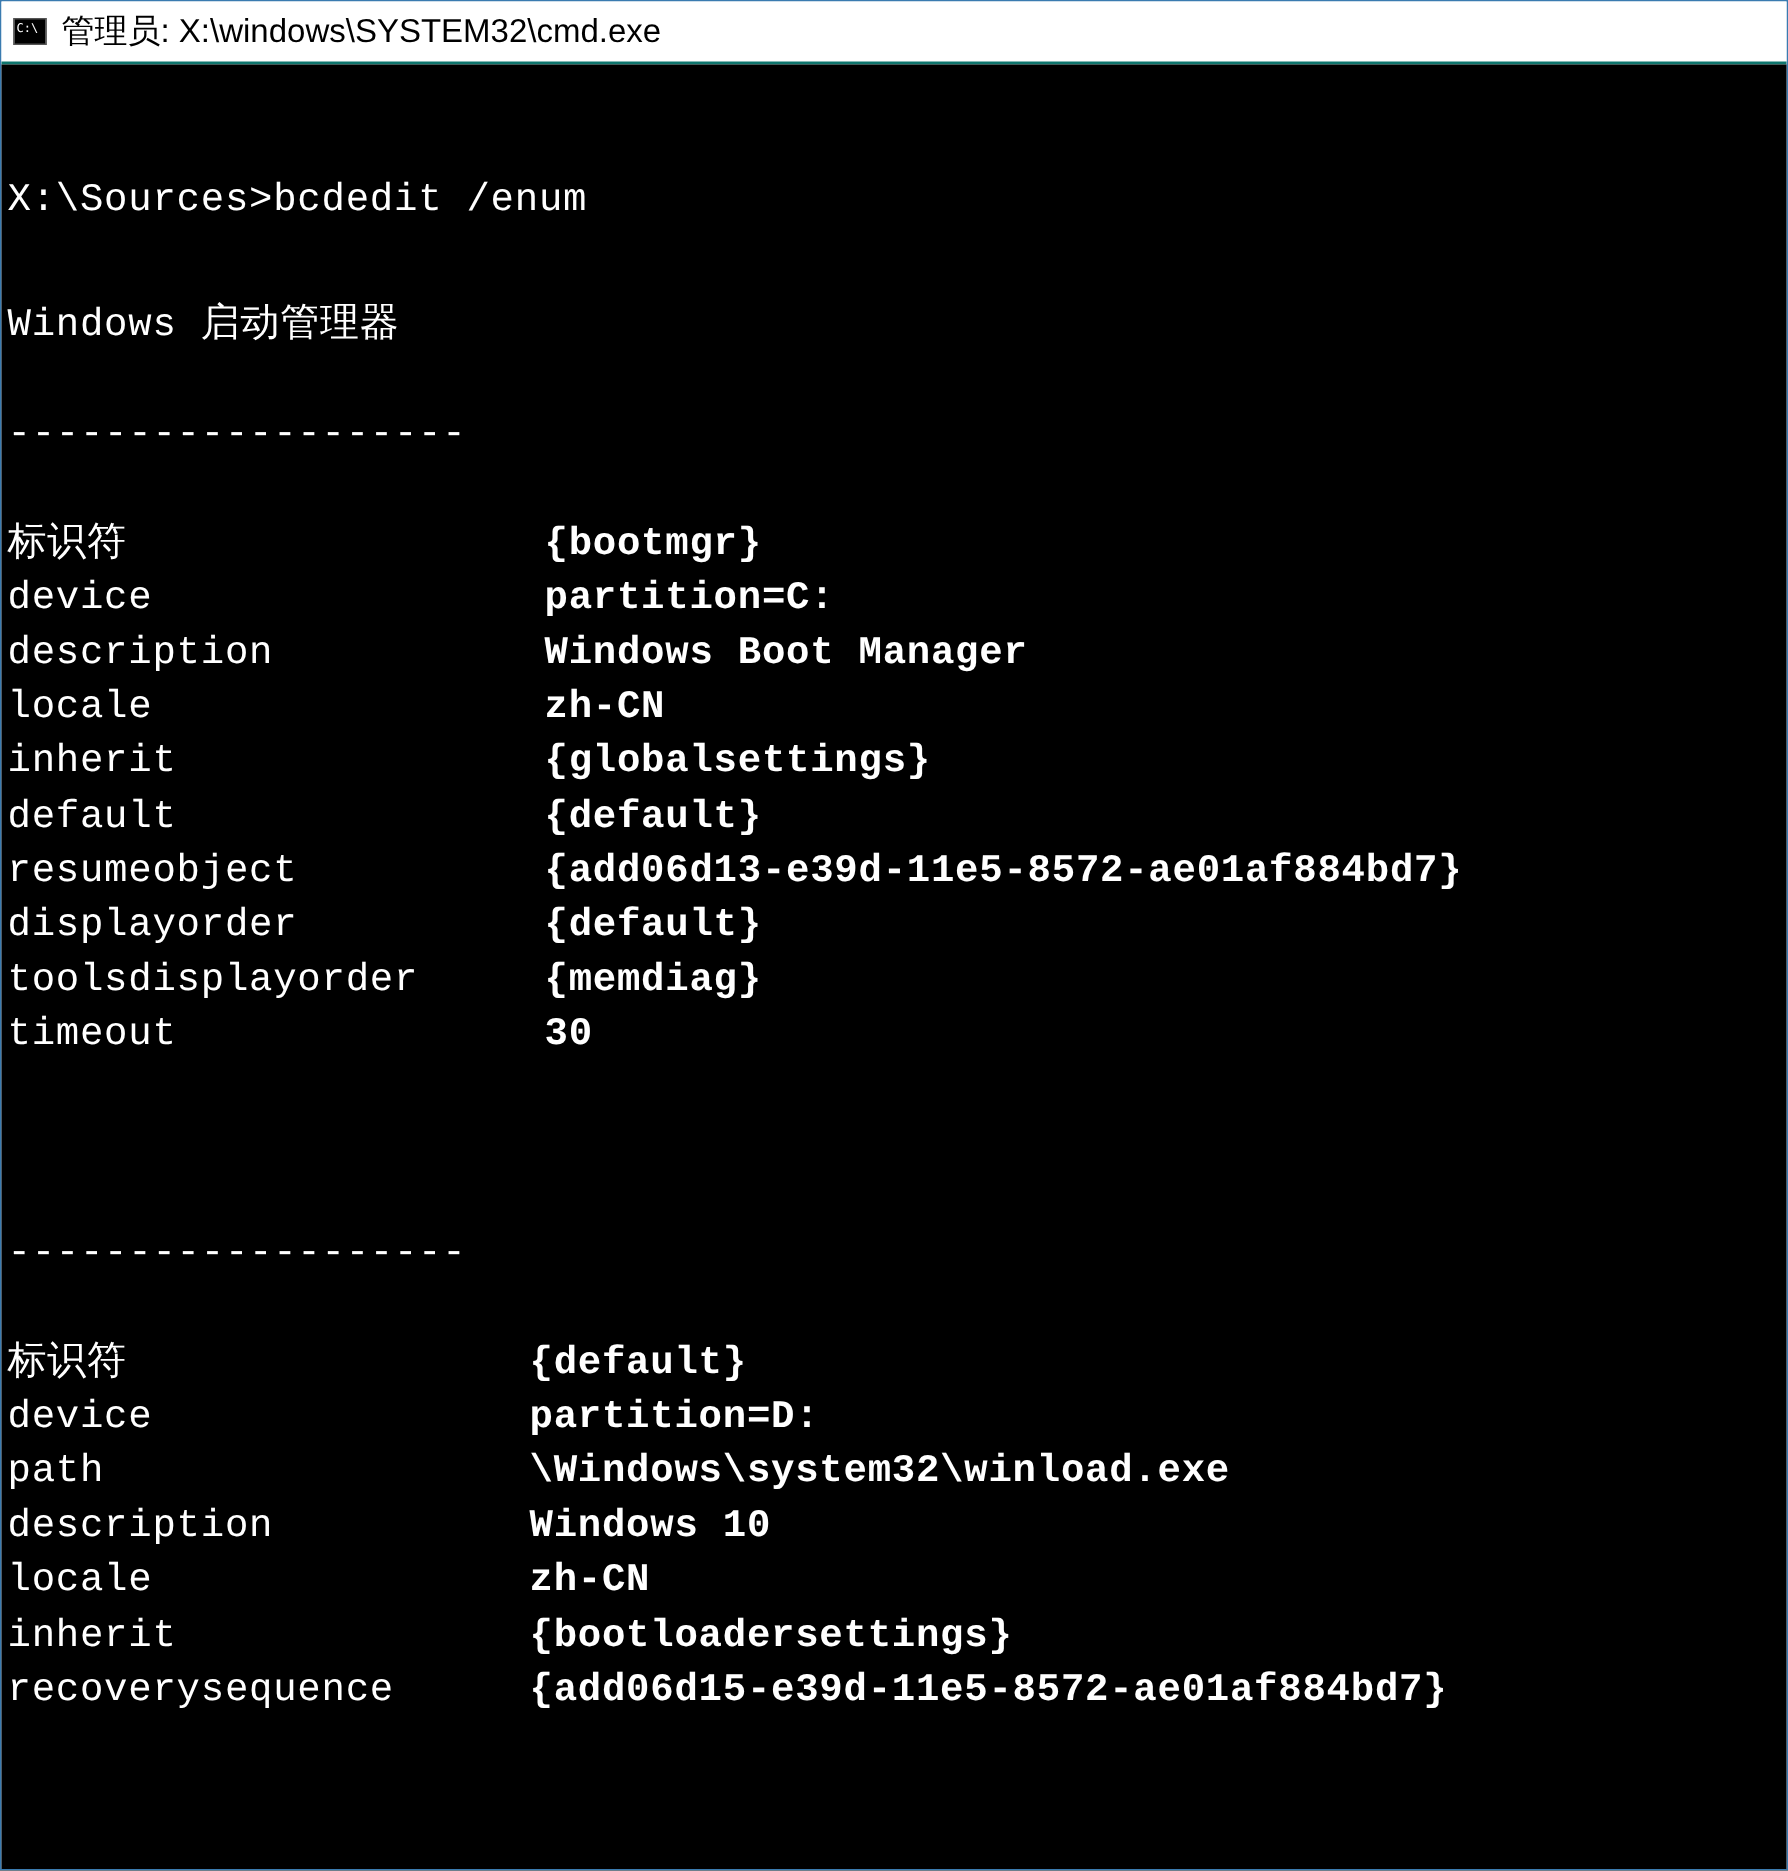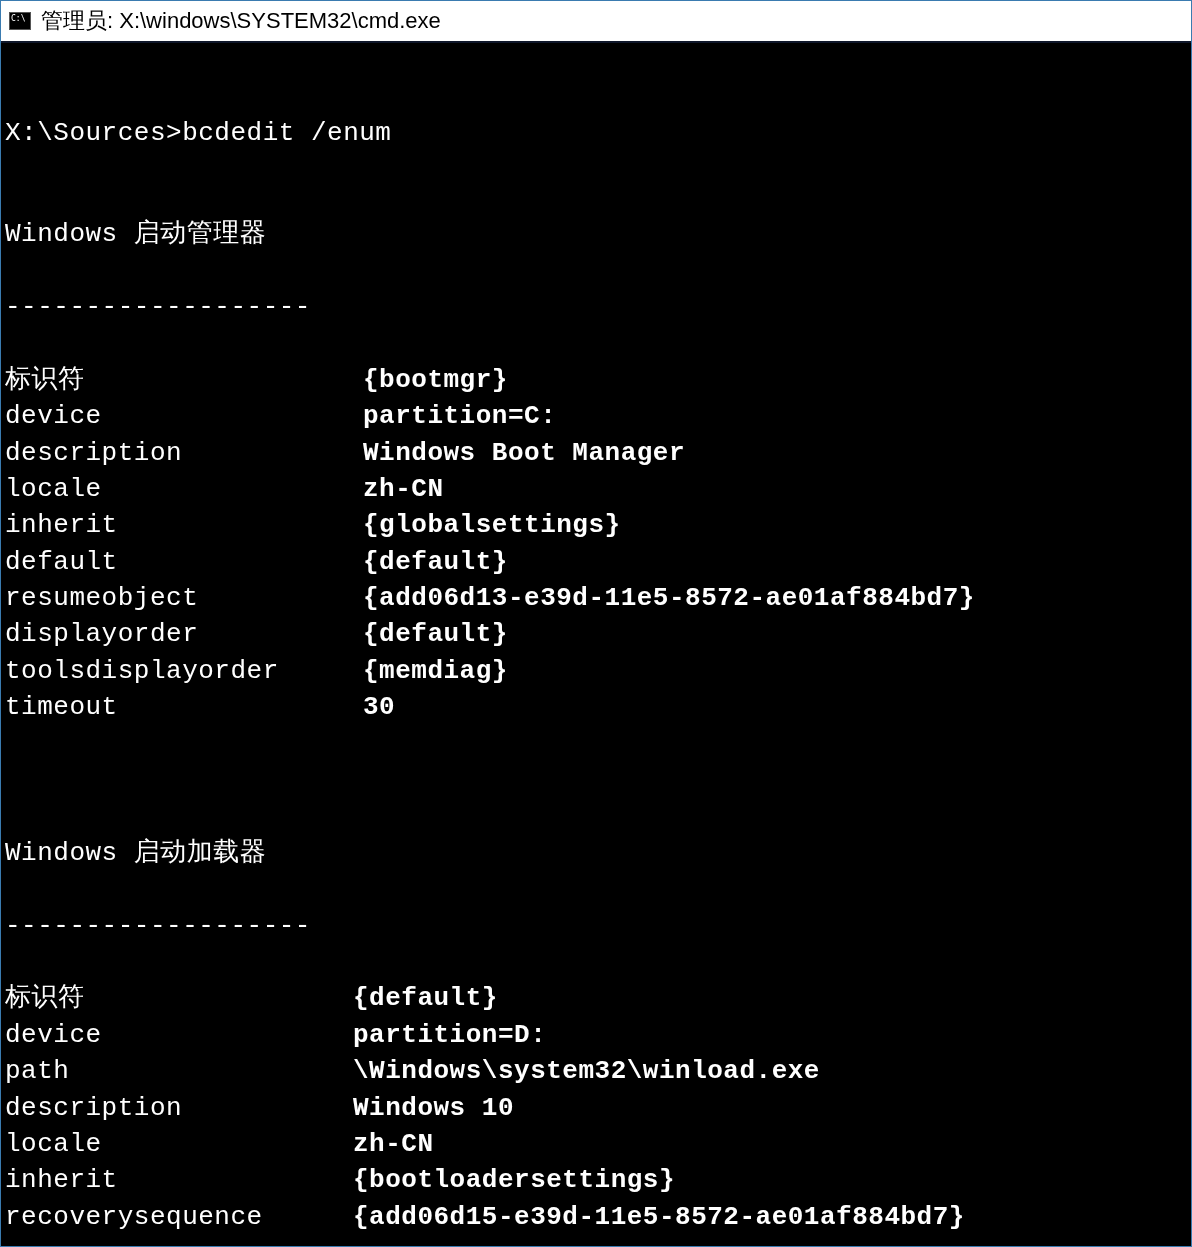--- a/index.html
+++ b/index.html
@@ -17,21 +17,21 @@
     .window {
       width: 100%;
       height: 100%;
       border: 1px solid #3a7bb0;
       display: flex;
       flex-direction: column;
     }
     .titlebar {
       height: 42px;
       background: #ffffff;
-      border-bottom: 2px solid #0f172a;
+      border-bottom: 2px solid #0f766e;
       display: flex;
       align-items: center;
       padding: 0 8px;
       gap: 10px;
     }
     .titlebar-icon {
       width: 22px;
       height: 18px;
       background: #000000;
       border: 1px solid #555;
@@ -63,23 +63,23 @@
       line-height: 1.4;
       white-space: pre;
       overflow: hidden;
       letter-spacing: 0.5px;
     }
     .terminal-line {
       display: block;
     }
     .prompt-line {
       margin-top: 28px;
-      margin-bottom: 28px;
     }
     .section-header {
+      margin-top: 10px;
     }
     .divider {
       color: #ffffff;
     }
     .kv-row {
       display: flex;
       gap: 18px;
     }
     .kv-key {
       display: inline-block;
@@ -101,17 +101,16 @@
   <div class="titlebar">
     <div class="titlebar-icon"></div>
     <div class="titlebar-text">管理员: X:\windows\SYSTEM32\cmd.exe</div>
   </div>
   <div class="terminal">
 <span class="terminal-line prompt-line"><span>X:\Sources&gt;</span><span>bcdedit /enum</span></span>
 <span class="terminal-line section-header">Windows 启动管理器</span>
 <span class="terminal-line divider">-------------------</span>
 <div id="section1-rows"><div class="kv-row terminal-line"><span class="kv-key">标识符</span><span class="kv-val">{bootmgr}</span></div><div class="kv-row terminal-line"><span class="kv-key">device</span><span class="kv-val">partition=C:</span></div><div class="kv-row terminal-line"><span class="kv-key">description</span><span class="kv-val">Windows Boot Manager</span></div><div class="kv-row terminal-line"><span class="kv-key">locale</span><span class="kv-val">zh-CN</span></div><div class="kv-row terminal-line"><span class="kv-key">inherit</span><span class="kv-val">{globalsettings}</span></div><div class="kv-row terminal-line"><span class="kv-key">default</span><span class="kv-val">{default}</span></div><div class="kv-row terminal-line"><span class="kv-key">resumeobject</span><span class="kv-val">{add06d13-e39d-11e5-8572-ae01af884bd7}</span></div><div class="kv-row terminal-line"><span class="kv-key">displayorder</span><span class="kv-val">{default}</span></div><div class="kv-row terminal-line"><span class="kv-key">toolsdisplayorder</span><span class="kv-val">{memdiag}</span></div><div class="kv-row terminal-line"><span class="kv-key">timeout</span><span class="kv-val">30</span></div></div>
 <span class="terminal-line"> </span>
-<span class="terminal-line section-header">Windows 启动加载器</span>
 <span class="terminal-line divider">-------------------</span>
 <div id="section2-rows" class="section2"><div class="kv-row terminal-line"><span class="kv-key">标识符</span><span class="kv-val">{default}</span></div><div class="kv-row terminal-line"><span class="kv-key">device</span><span class="kv-val">partition=D:</span></div><div class="kv-row terminal-line"><span class="kv-key">path</span><span class="kv-val">\Windows\system32\winload.exe</span></div><div class="kv-row terminal-line"><span class="kv-key">description</span><span class="kv-val">Windows 10</span></div><div class="kv-row terminal-line"><span class="kv-key">locale</span><span class="kv-val">zh-CN</span></div><div class="kv-row terminal-line"><span class="kv-key">inherit</span><span class="kv-val">{bootloadersettings}</span></div><div class="kv-row terminal-line"><span class="kv-key">recoverysequence</span><span class="kv-val">{add06d15-e39d-11e5-8572-ae01af884bd7}</span></div></div>
   </div>
 </div>
 
 </body></html>

